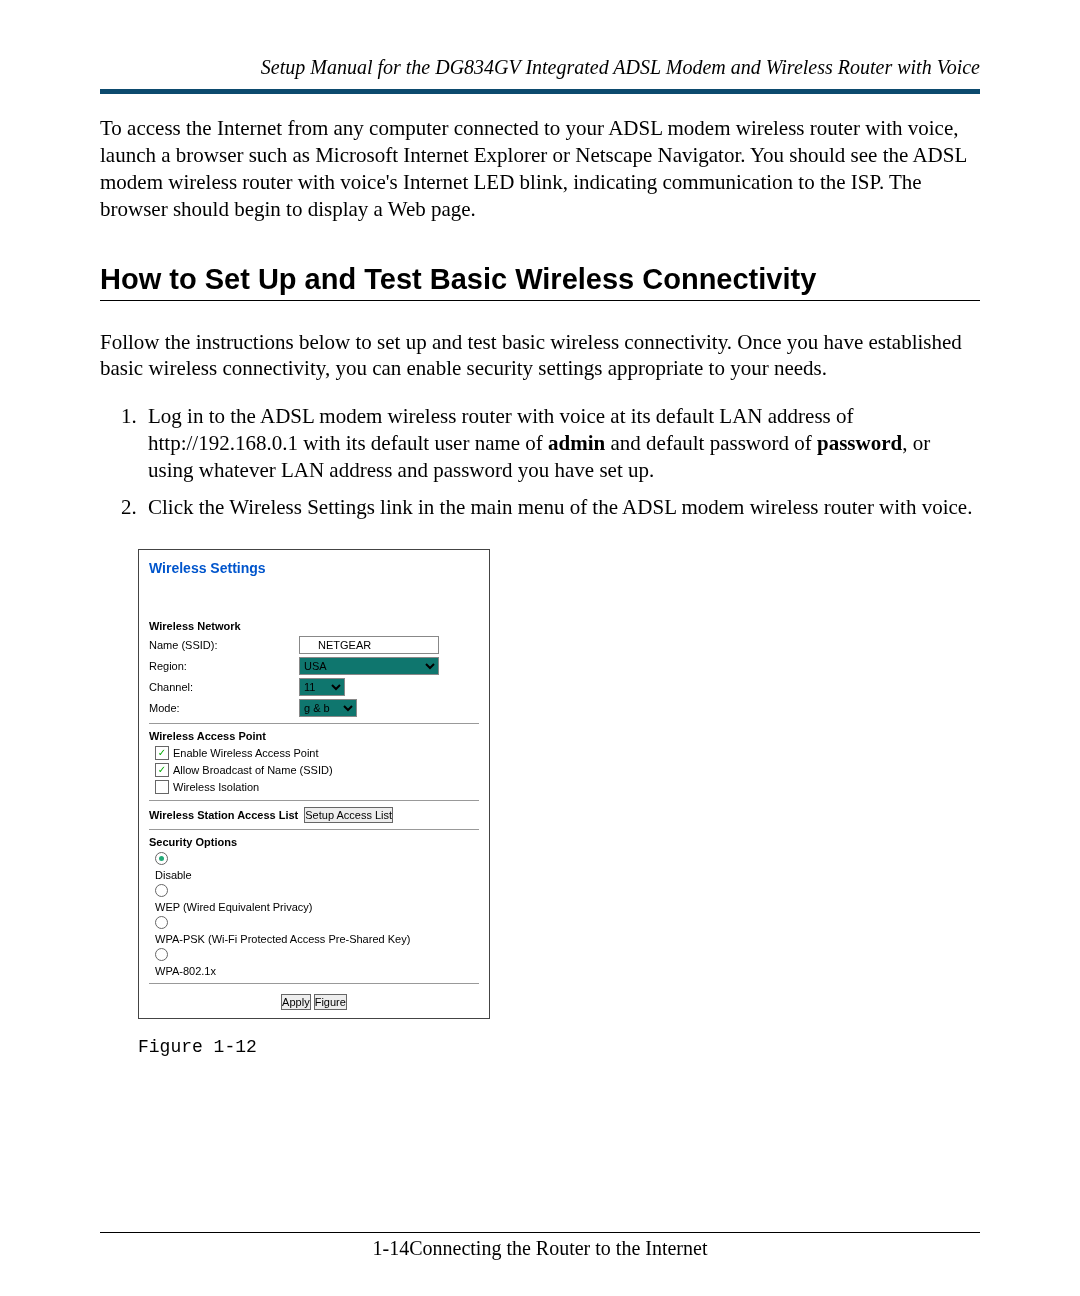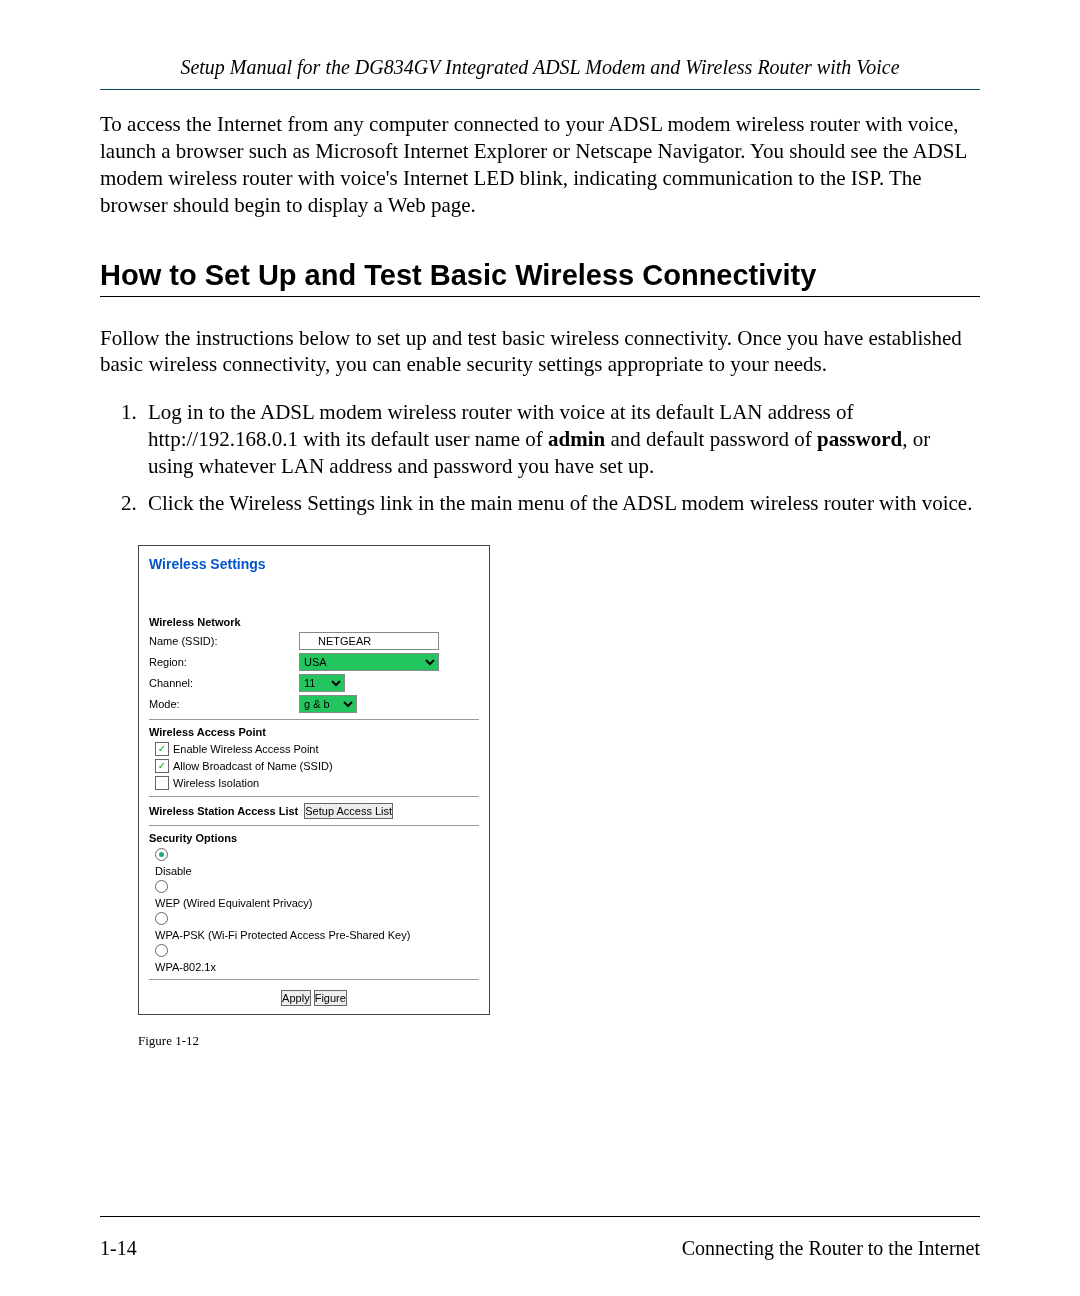--- a/index.html
+++ b/index.html
@@ -11,25 +11,25 @@
   }
   .page {
     width: 1080px;
     height: 1296px;
     box-sizing: border-box;
     padding: 56px 100px 30px 100px;
     position: relative;
     background: #fff;
   }
   .doc-header {
-    text-align: center;
+    text-align: right;
     font-style: italic;
     font-size: 20px;
     padding-bottom: 10px;
-    border-bottom: 1px solid #0c4a6e;
+    border-bottom: 5px solid #0c4a6e;
     margin-bottom: 15px;
   }
   .intro {
     font-size: 21px;
     line-height: 1.28;
   }
   h2.section {
     font-family: Arial, Helvetica, sans-serif;
     font-weight: bold;
     font-size: 29px;
@@ -82,50 +82,50 @@
     box-sizing: border-box;
     padding: 0 18px;
     border: 1px solid #888;
     background: #fff;
   }
   .sel {
     font-family: Arial, sans-serif;
     font-size: 11px;
     height: 18px;
     border: 1px solid #888;
-    background: #22c55e;
+    background: #0f766e;
   }
   .chk-row { display: flex; align-items: center; gap: 4px; margin: 3px 0 3px 6px; font-size: 11px;}
   .chk {
     width: 12px; height: 12px; border: 1px solid #666; display: inline-flex;
     align-items: center; justify-content: center; font-size: 10px; color: #0a0;
     line-height: 1; background: #fff;
   }
   .access-row { display: flex; align-items: center; gap: 6px; margin: 6px 0;}
   .btn {
     font-family: Arial, sans-serif;
     font-size: 11px;
     padding: 1px 0;
     border: 1px solid #666;
     background: #eee;
   }
   .radio-row { display:flex; align-items:flex-start; gap:4px; margin:3px 0 3px 6px; font-size:11px;flex-direction:column;}
   .rad { width:11px;height:11px;border:1px solid #666;border-radius:50%;display:inline-flex;align-items:center;justify-content:center;background:#fff;}
   .rad .dot{width:5px;height:5px;border-radius:50%;background:#2a7;}
   .btn-row { text-align:center; margin-top:10px;}
   .fig-caption {
-    font-family: Liberation Serif, serif;
-    font-size: 13px;
+    font-family: Liberation Mono, monospace;
+    font-size: 18px;
     margin: 18px 0 0 38px;
   }
   .page-footer {
     position: absolute;
     left: 100px; right: 100px; bottom: 36px;
   }
-  .foot-line { border-top:1px solid #000; display:flex; justify-content:space-between; font-size:20px; padding-top:20px;}
+  .foot-line { border-top:1px solid #000; display:flex; justify-content:center; font-size:20px; padding-top:4px;}
   .ver { text-align:center; font-style:italic; font-size:19px; margin-top:10px;}
 </style>
 </head>
 <body>
 
 <div class="page">
   <div class="doc-header">Setup Manual for the DG834GV Integrated ADSL Modem and Wireless Router with Voice</div>
 
   <p class="intro">To access the Internet from any computer connected to your ADSL modem wireless router with voice, launch a browser such as Microsoft Internet Explorer or Netscape Navigator. You should see the ADSL modem wireless router with voice's Internet LED blink, indicating communication to the ISP. The browser should begin to display a Web page.</p>
 

